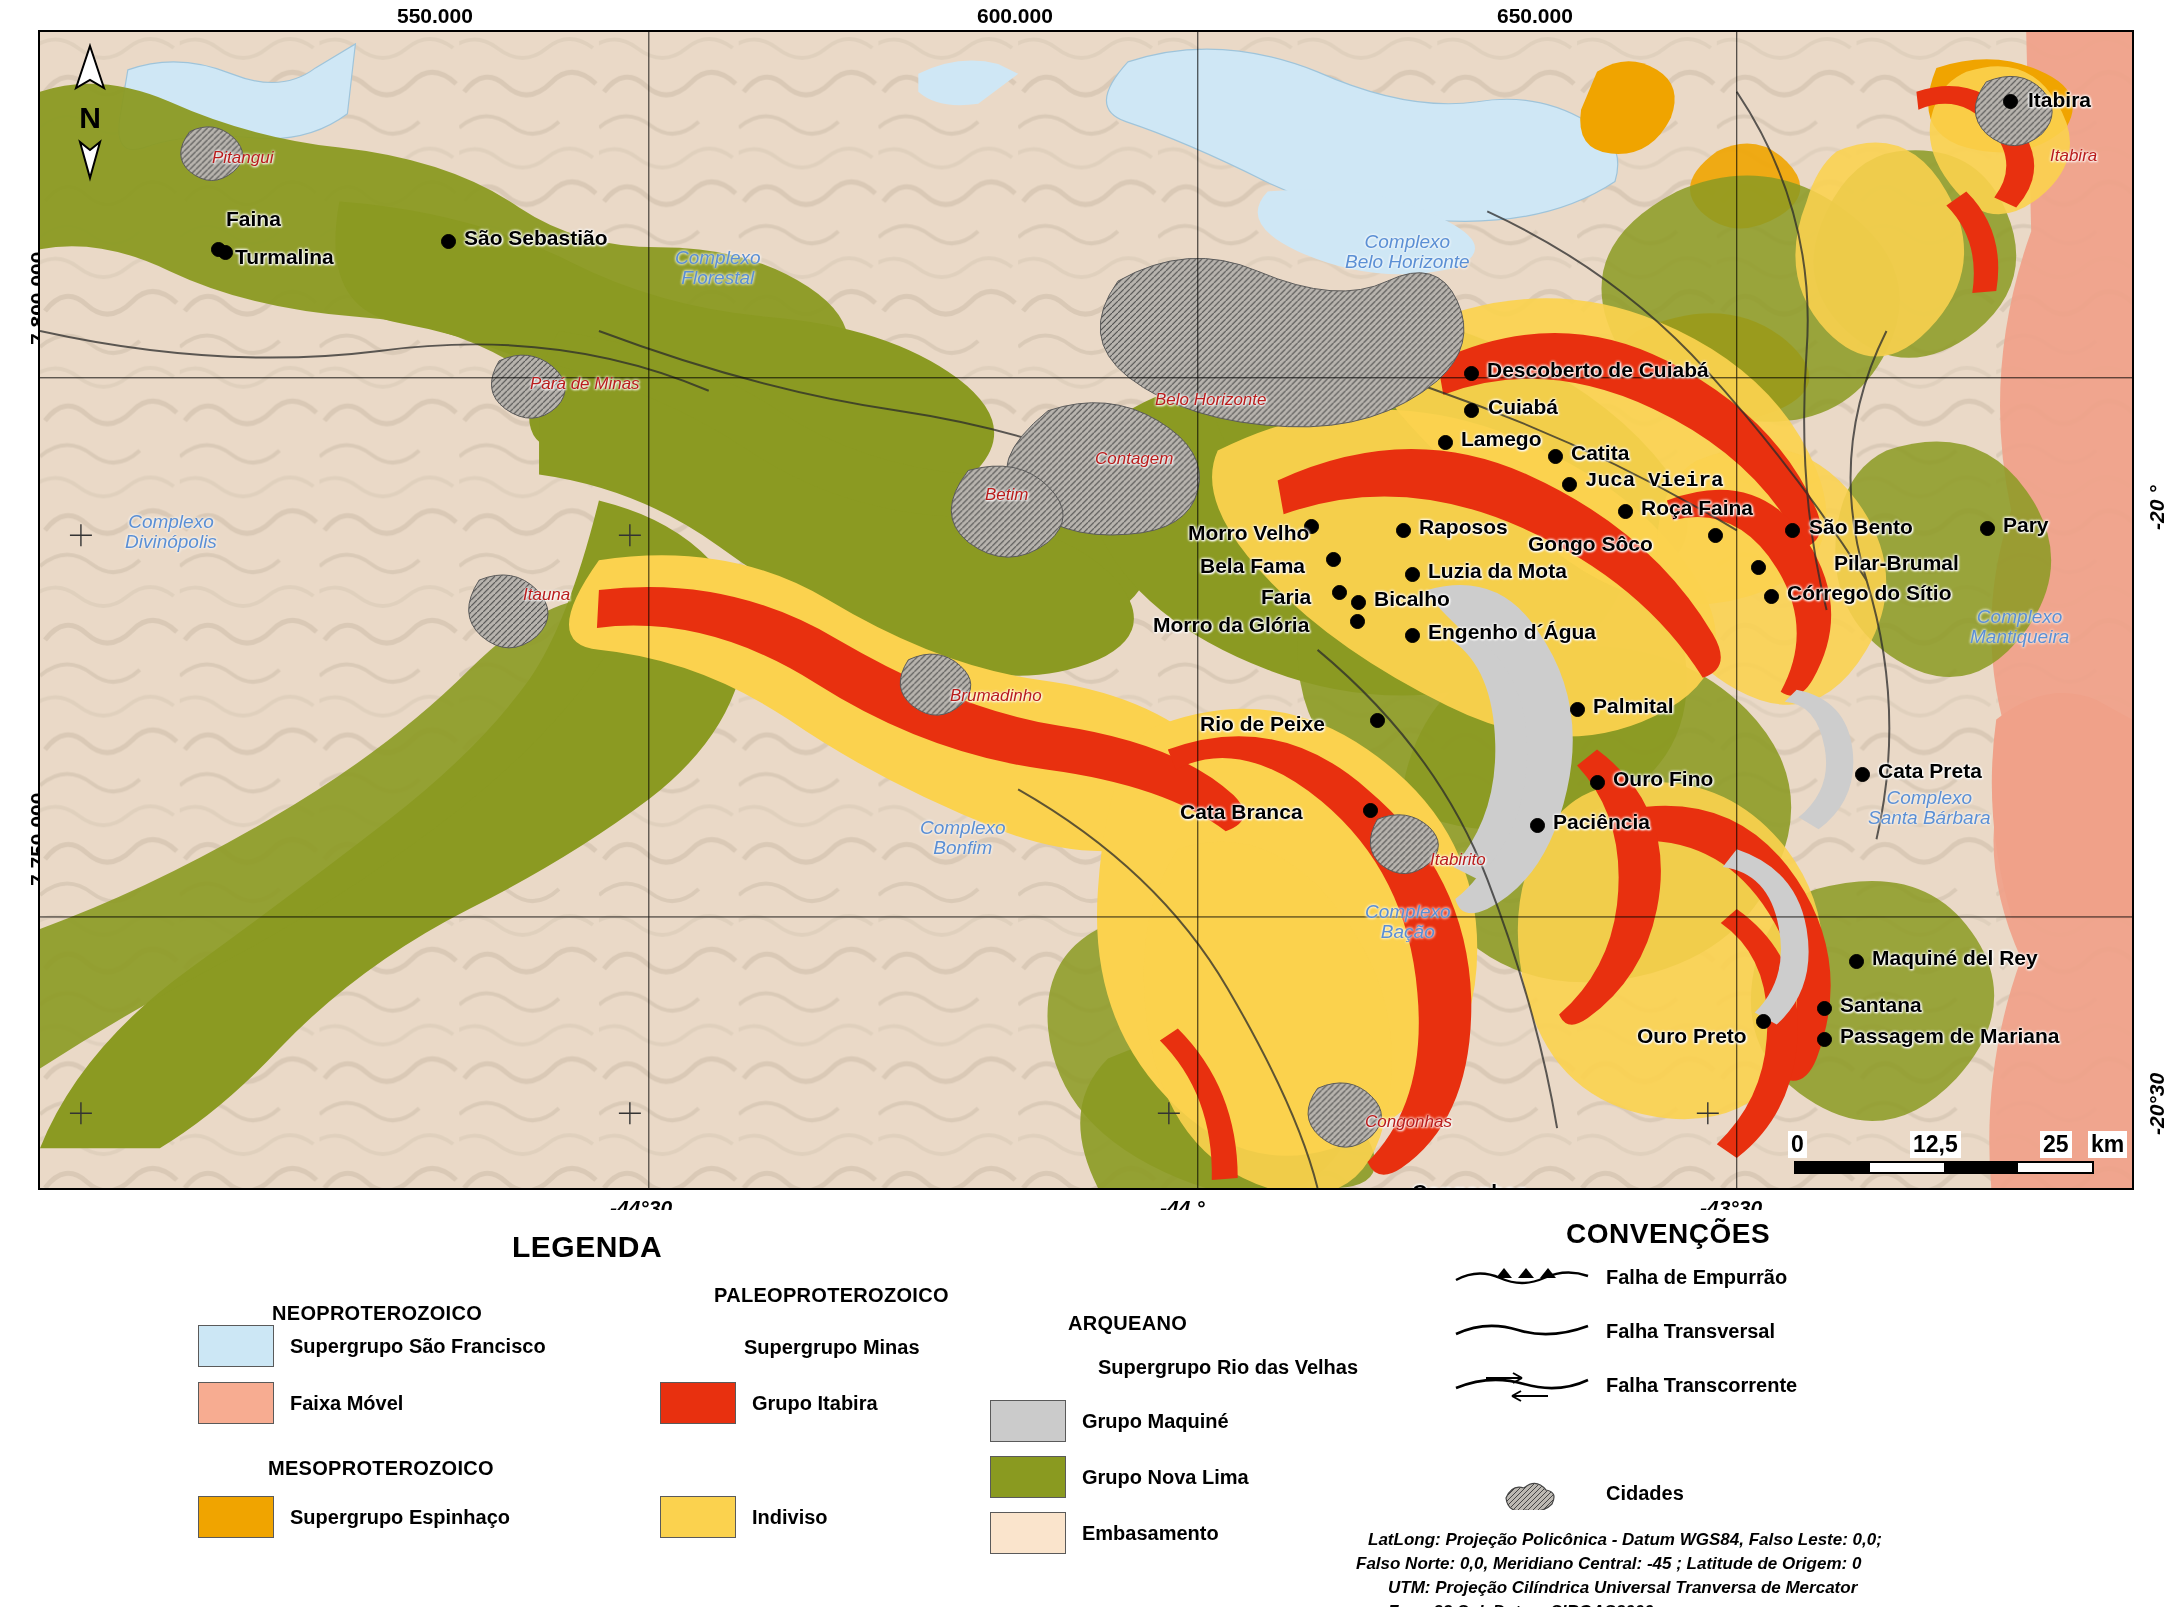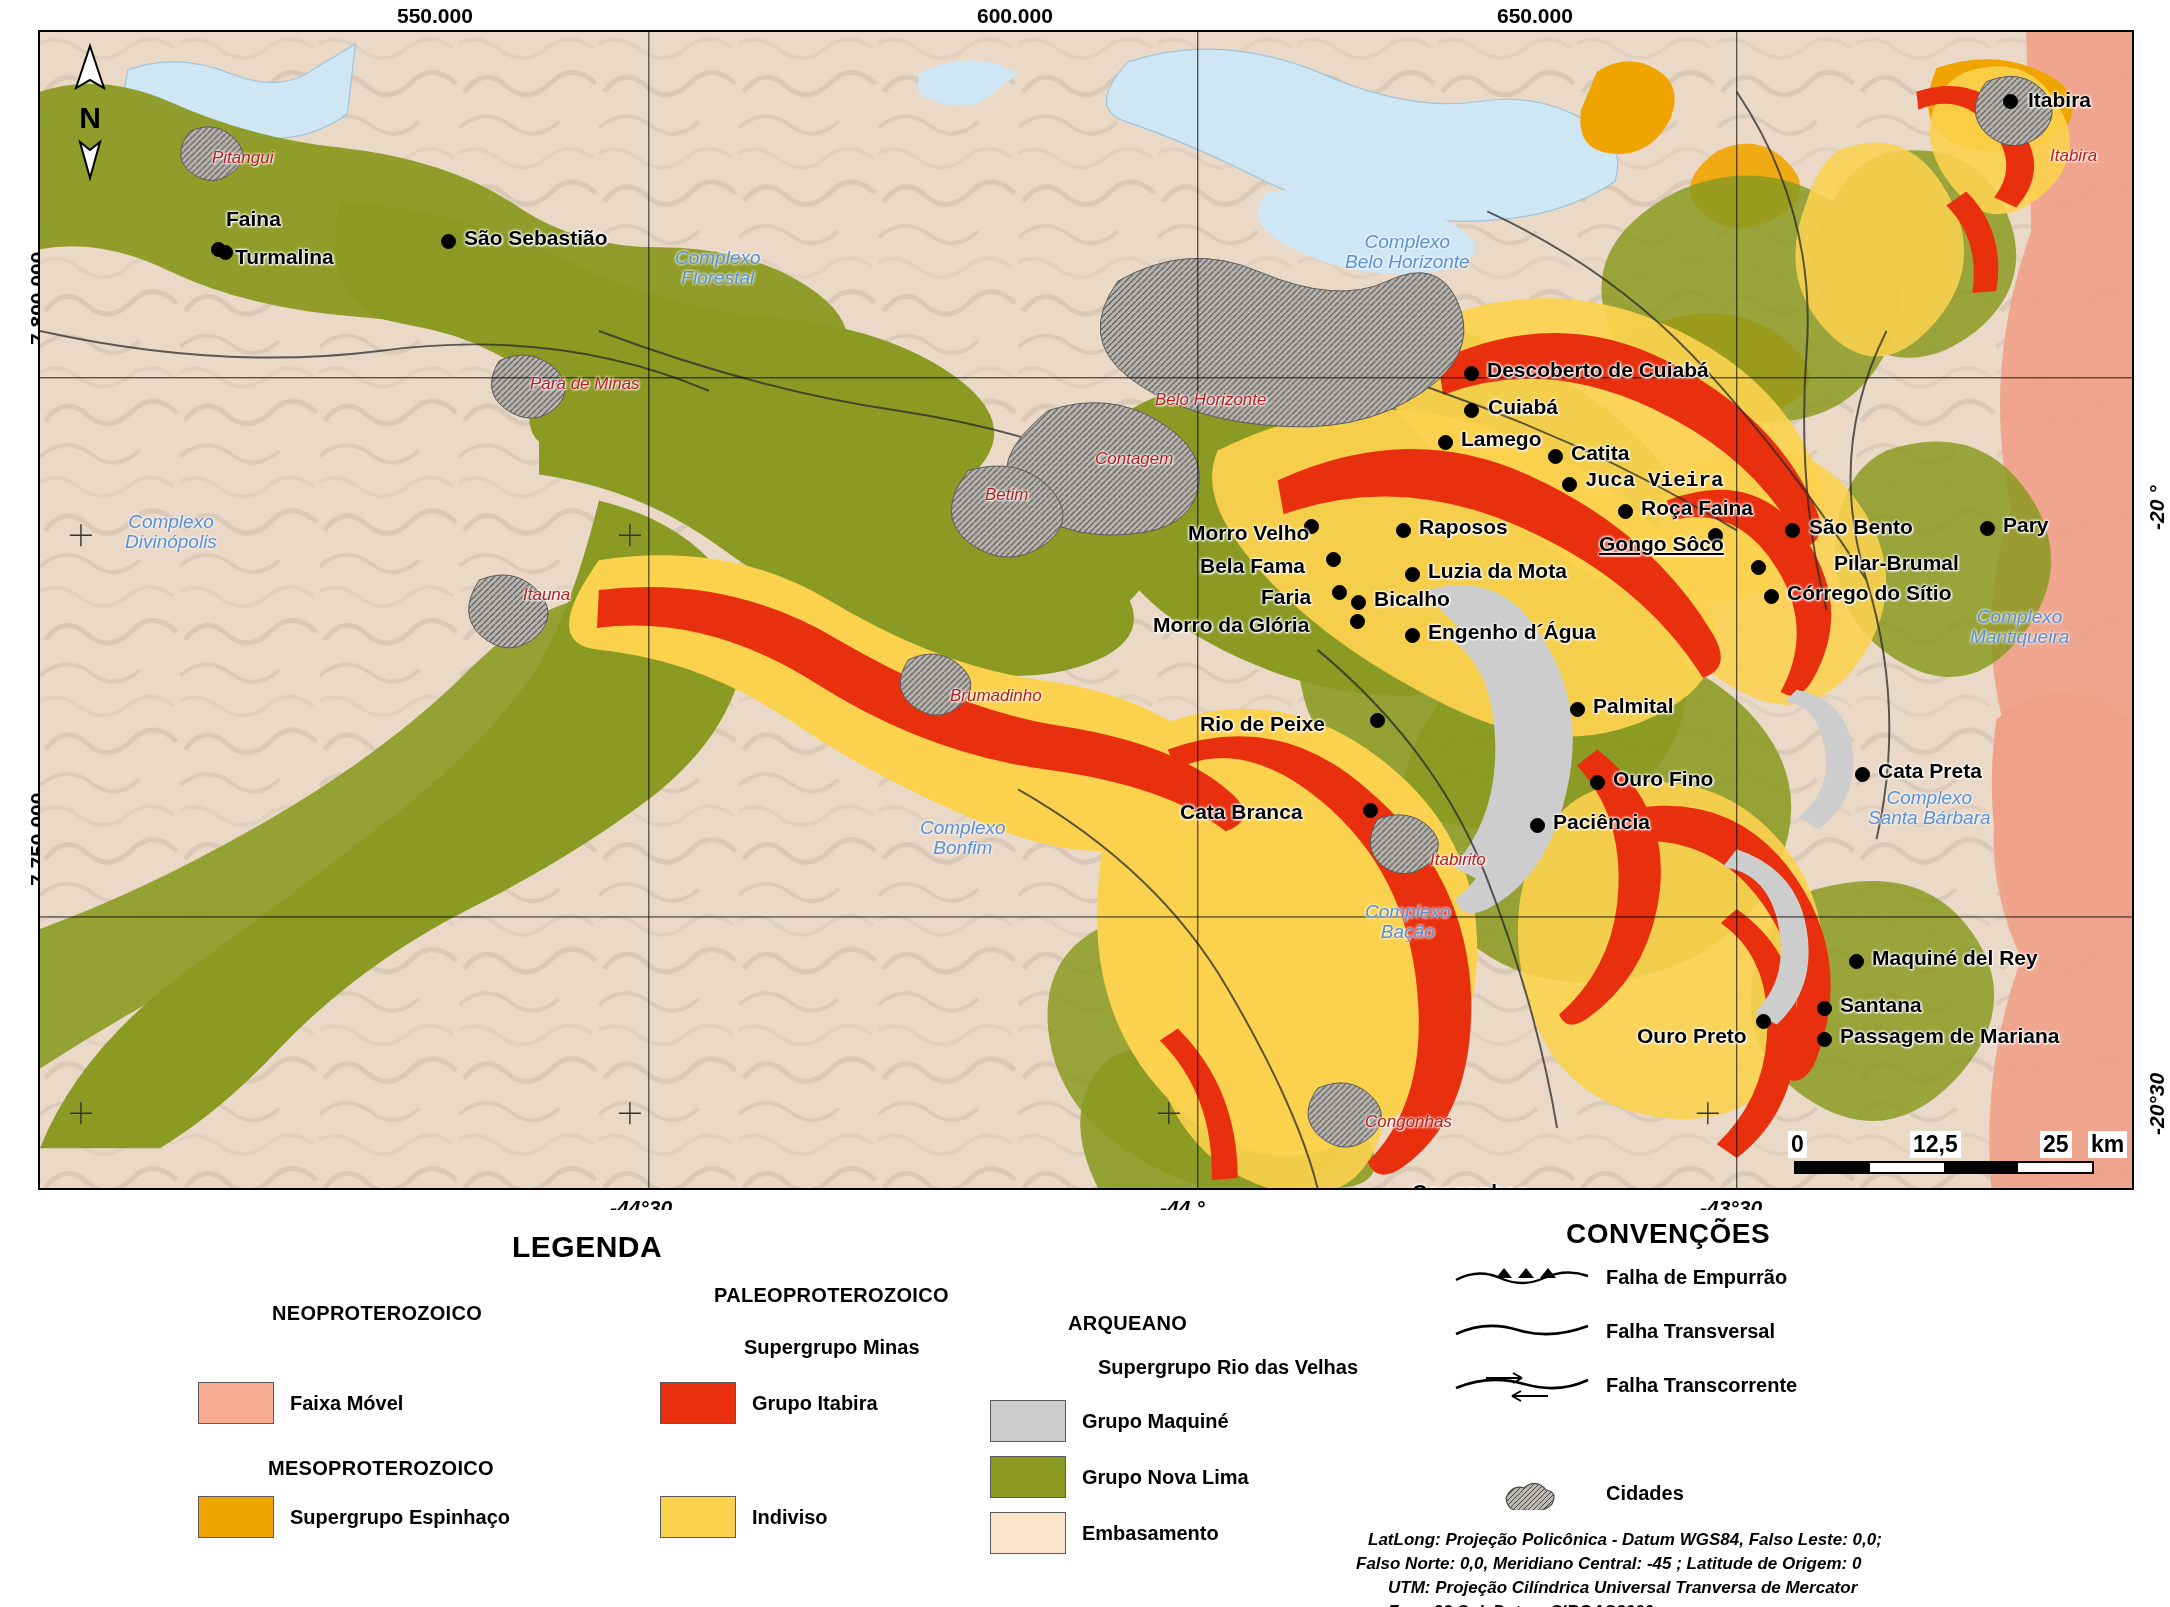--- a/index.html
+++ b/index.html
@@ -345,21 +345,21 @@
         <div class="mlabel mine-label" style="left: 1448px; top: 363px;">Cuiabá</div>
         <div class="mine-dot" style="left: 1398px; top: 403px;"></div>
         <div class="mlabel mine-label" style="left: 1421px; top: 395px;">Lamego</div>
         <div class="mine-dot" style="left: 1508px; top: 417px;"></div>
         <div class="mlabel mine-label" style="left: 1531px; top: 409px;">Catita</div>
         <div class="mine-dot" style="left: 1522px; top: 445px;"></div>
         <div class="mlabel mine-label" style="left: 1545px; top: 437px; font-family: Liberation Mono, monospace;">Juca Vieira</div>
         <div class="mine-dot" style="left: 1578px; top: 472px;"></div>
         <div class="mlabel mine-label" style="left: 1601px; top: 464px;">Roça Faina</div>
         <div class="mine-dot" style="left: 1668px; top: 496px;"></div>
-        <div class="mlabel mine-label" style="left: 1559px; top: 500px; text-decoration: underline;">Gongo Sôco</div>
+        <div class="mlabel mine-label" style="left: 1488px; top: 500px;">Gongo Sôco</div>
         <div class="mine-dot" style="left: 1745px; top: 491px;"></div>
         <div class="mlabel mine-label" style="left: 1769px; top: 483px;">São Bento</div>
         <div class="mine-dot" style="left: 1940px; top: 489px;"></div>
         <div class="mlabel mine-label" style="left: 1963px; top: 481px;">Pary</div>
         <div class="mine-dot" style="left: 1711px; top: 528px;"></div>
         <div class="mlabel mine-label" style="left: 1794px; top: 519px;">Pilar-Brumal</div>
         <div class="mine-dot" style="left: 1724px; top: 557px;"></div>
         <div class="mlabel mine-label" style="left: 1747px; top: 549px;">Córrego do Sítio</div>
         <div class="mine-dot" style="left: 1264px; top: 487px;"></div>
         <div class="mlabel mine-label" style="left: 1148px; top: 489px;">Morro Velho</div>
@@ -415,20 +415,24 @@
         <div class="sb-seg light"></div>
       </div>
     </div>
   </div>
 
   <div id="legend-area">
 
     <div id="legend-title">LEGENDA</div>
 
     <div class="era-title" style="left:272px; top:92px">NEOPROTEROZOICO</div>
+    <div class="lg-item" style="left:198px; top:115px">
+      <span class="lg-swatch" style="background:#cce7f5"></span>
+      <span class="lg-text">Supergrupo São Francisco</span>
+    </div>
     <div class="lg-item" style="left:198px; top:172px">
       <span class="lg-swatch" style="background:#f7ac91"></span>
       <span class="lg-text">Faixa Móvel</span>
     </div>
 
     <div class="era-title" style="left:268px; top:247px">MESOPROTEROZOICO</div>
     <div class="lg-item" style="left:198px; top:286px">
       <span class="lg-swatch" style="background:#f0a400"></span>
       <span class="lg-text">Supergrupo  Espinhaço</span>
     </div>

